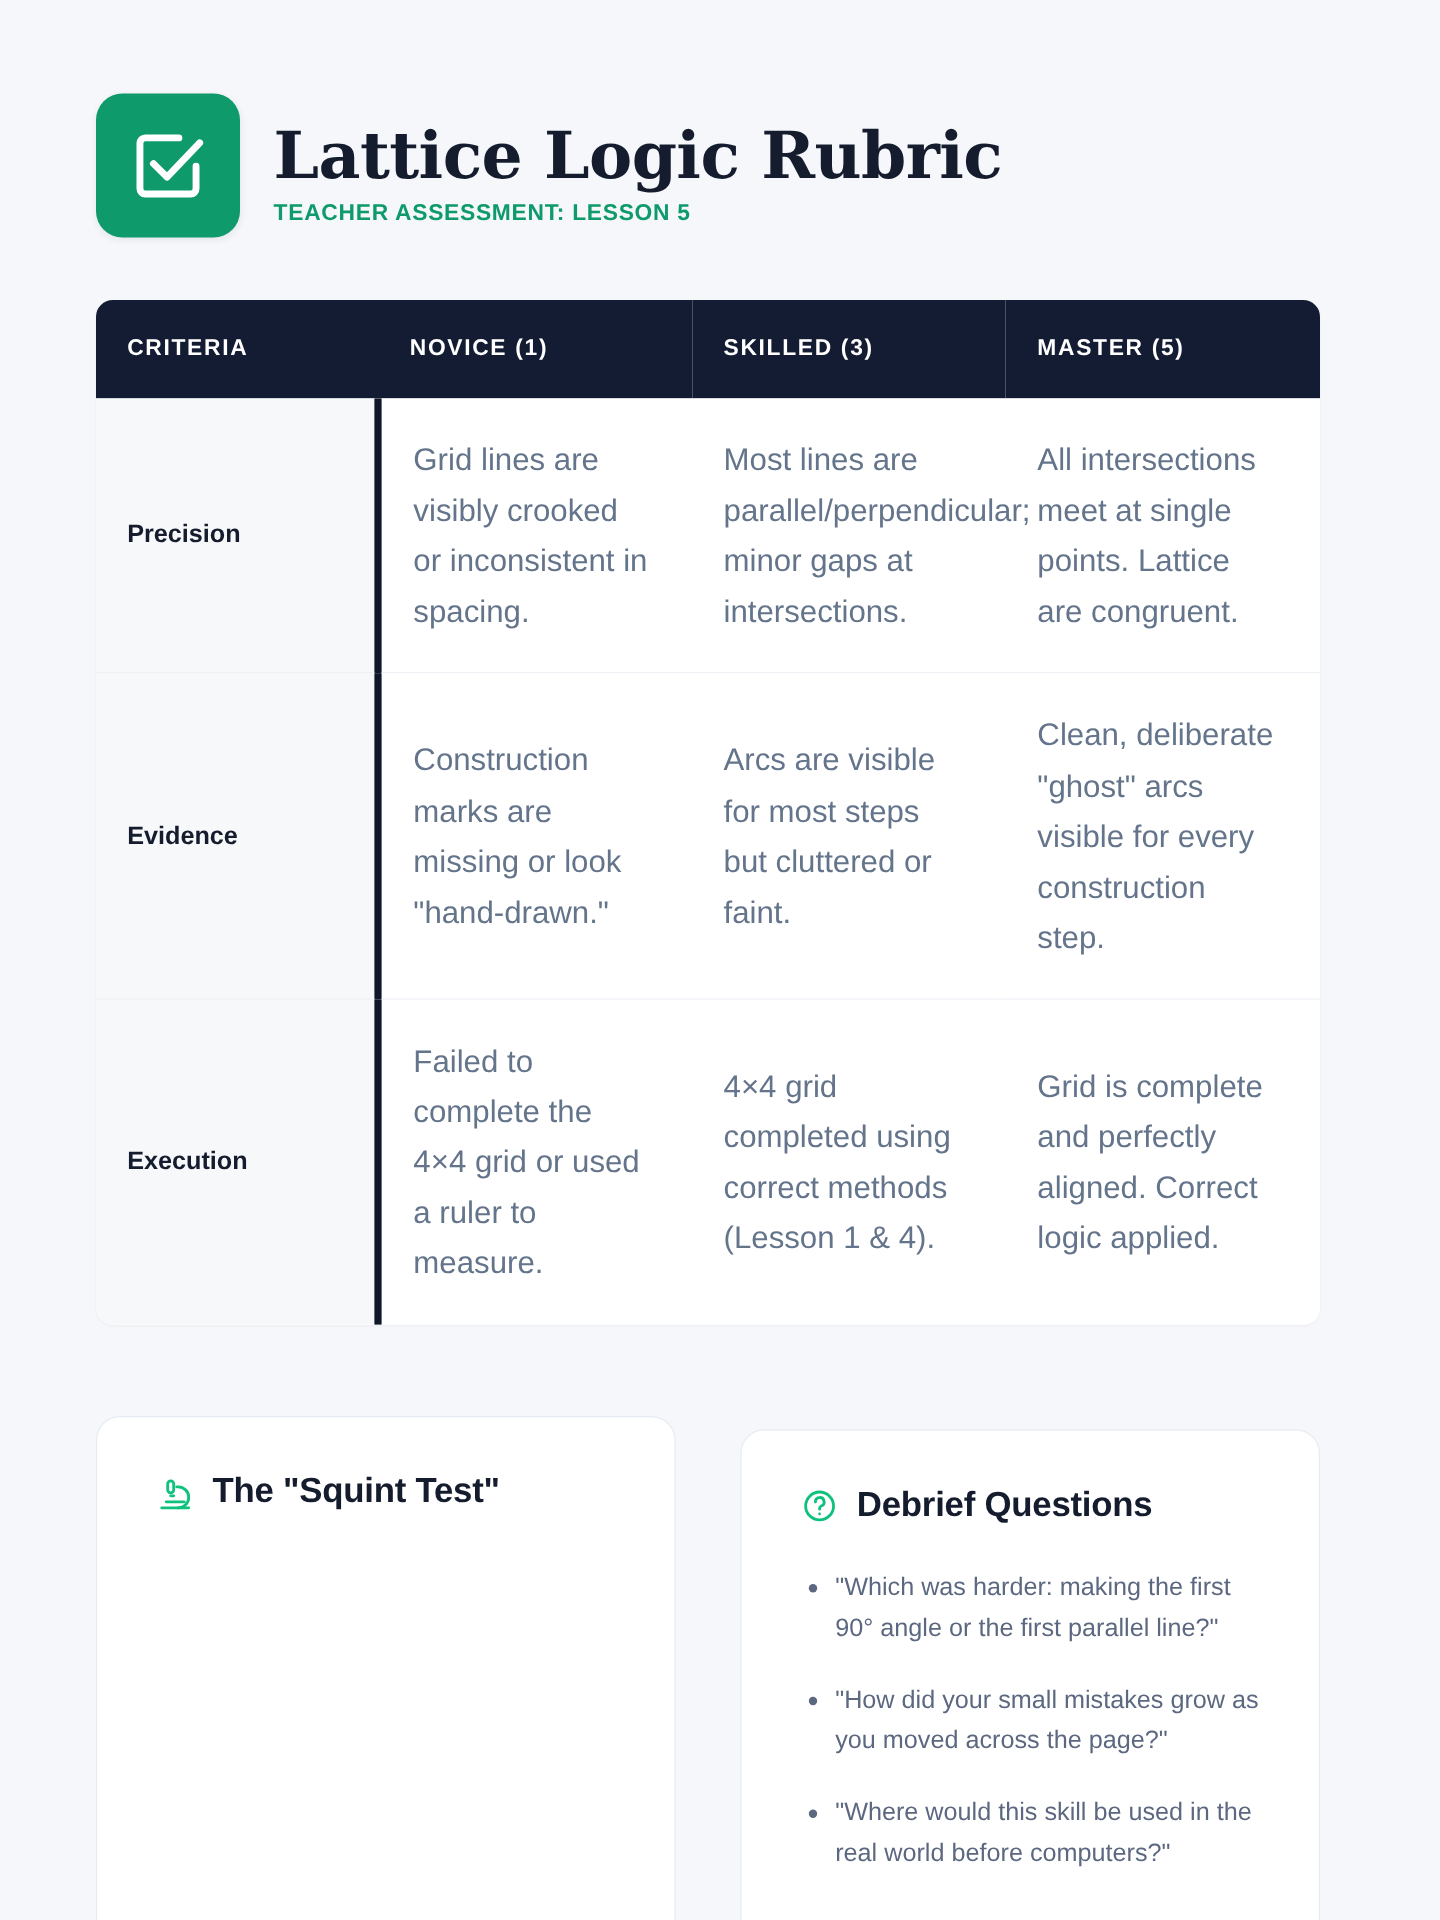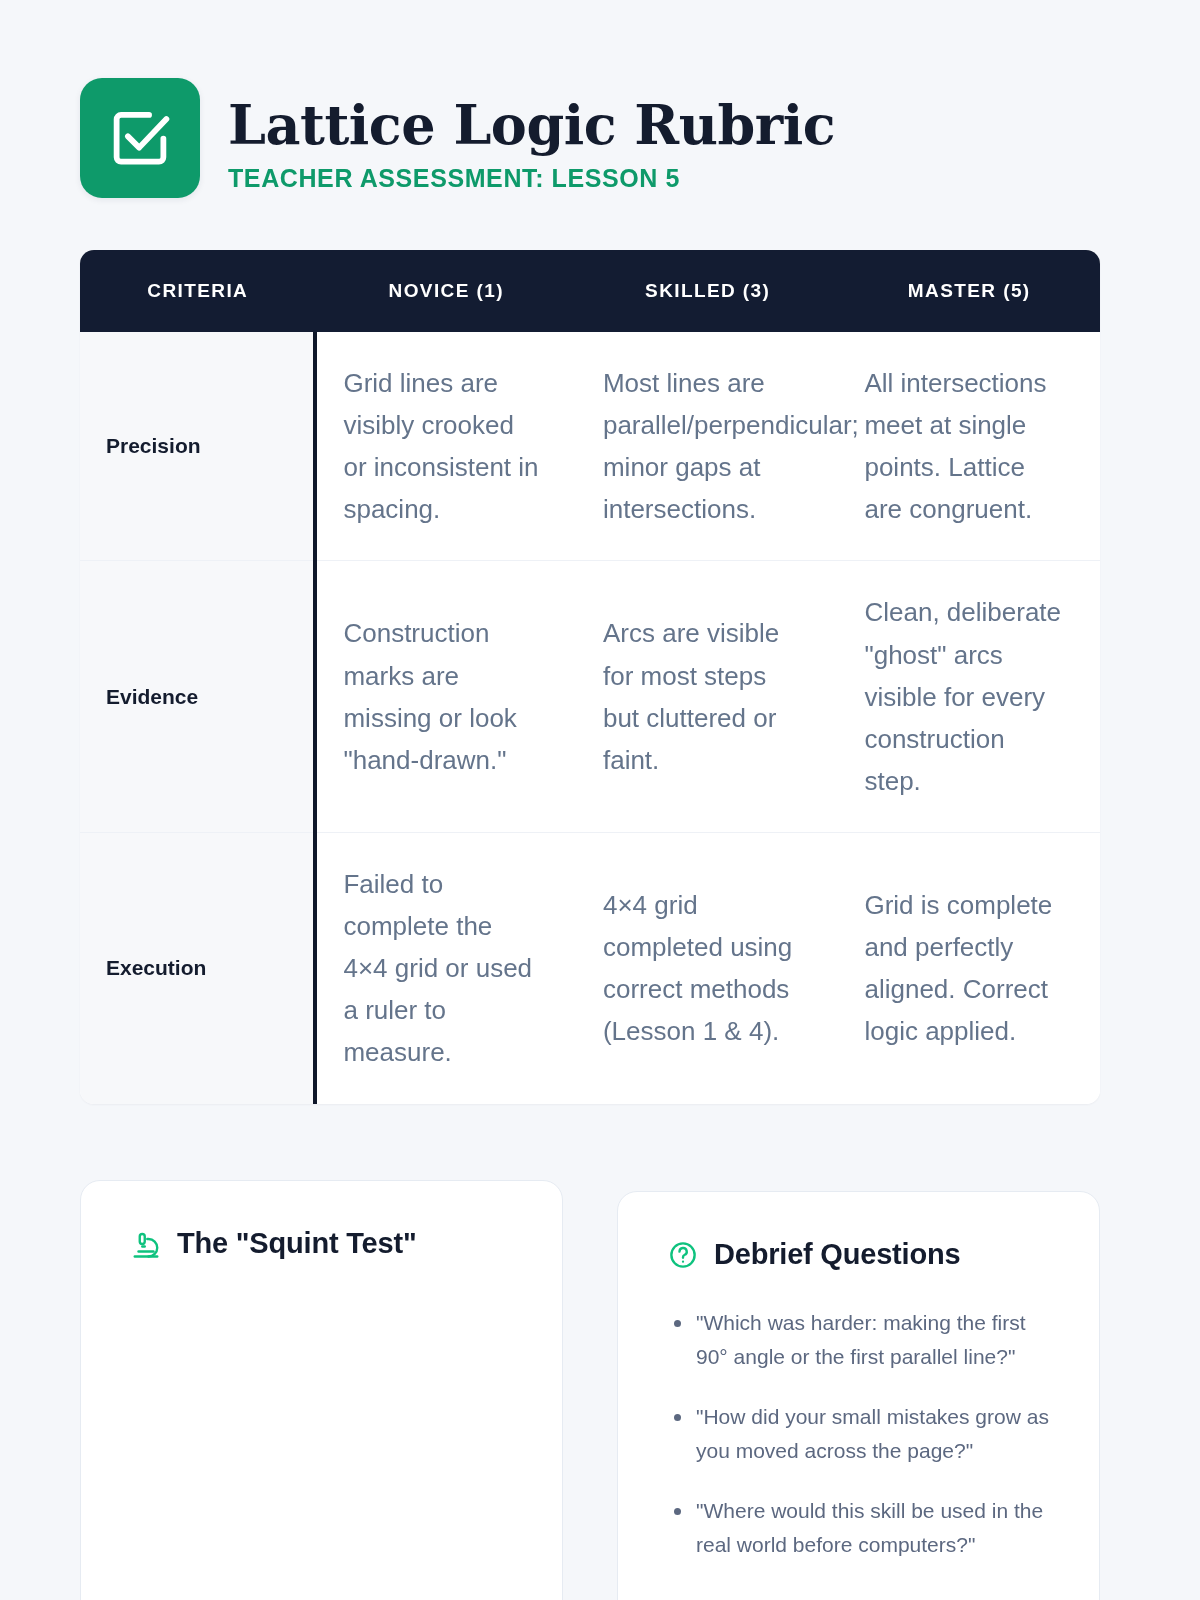--- a/index.html
+++ b/index.html
@@ -43,21 +43,21 @@
   .page-title {
     font-family: "DejaVu Serif", "Liberation Serif", serif;
     font-size: 54px;
     line-height: 1.05;
     font-weight: 700;
     color: #141c2e;
     letter-spacing: -0.5px;
   }
   .page-subtitle {
     margin-top: 10px;
-    font-size: 25px;
+    font-size: 19px;
     font-weight: 700;
     letter-spacing: 0.6px;
     color: #0e9a6a;
     text-transform: uppercase;
   }
 
   
   .rubric {
     width: 1020px;
     border-radius: 14px;
@@ -70,21 +70,21 @@
     border-collapse: collapse;
     table-layout: fixed;
   }
   .rubric-table thead th {
     background: #131c32;
     color: #ffffff;
     font-size: 19px;
     font-weight: 700;
     letter-spacing: 1.4px;
     text-transform: uppercase;
-    text-align: center;
+    text-align: left;
     padding: 26px 26px 26px 26px;
     height: 82px;
     vertical-align: middle;
   }
   .rubric-table thead th:first-child { padding-left: 26px; }
 
   .col-criteria { width: 235px; }
   .col-level    { width: 261px; }
 
   .rubric-table tbody td {
@@ -96,21 +96,21 @@
     background: #ffffff;
     border-top: 1px solid #eef1f6;
   }
   .rubric-table tbody tr:first-child td { border-top: none; }
 
   .rubric-table tbody td.criteria-cell {
     background: #f7f8fa;
     color: #141c2e;
     font-weight: 700;
     font-size: 21px;
-    border-right: 4px solid #0f172a;
+    border-right: 6px solid #0f172a;
   }
 
   
   .cards {
     display: flex;
     gap: 54px;
     margin-top: 76px;
     align-items: flex-start;
   }
   .card {

